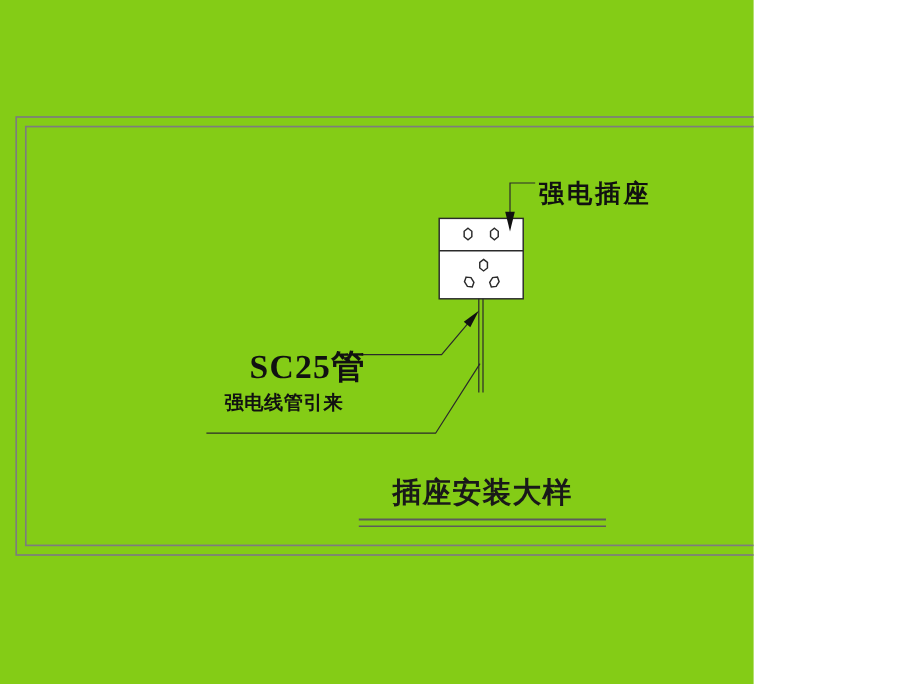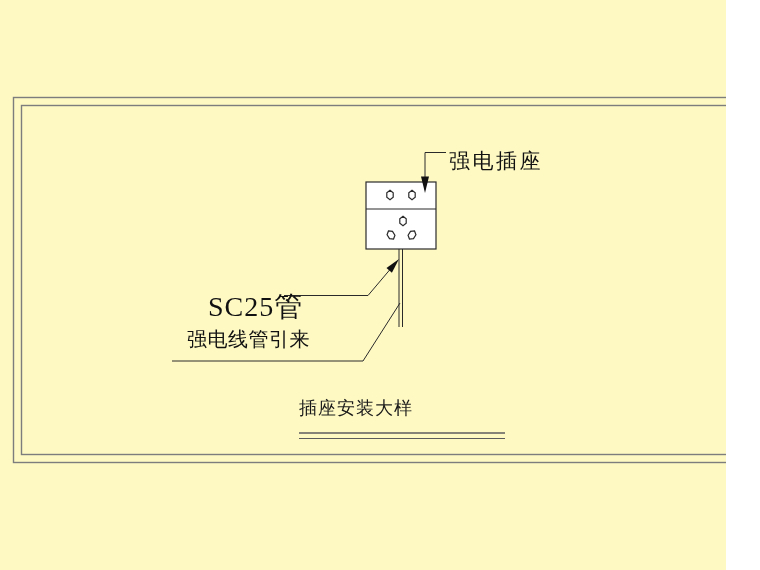--- a/index.html
+++ b/index.html
@@ -5,24 +5,25 @@
   html, body {
     margin: 0;
     padding: 0;
     background: #ffffff;
     width: 760px;
     height: 570px;
     font-family: "Liberation Serif", "DejaVu Serif", serif;
   }
   .canvas {
     position: relative;
-    width: 726px;
+    width: 628px;
     height: 570px;
-    background: #fef9c3;
+    background: #84cc16;
     overflow: hidden;
+    font-weight: bold;
   }
   .drawing-svg {
     position: absolute;
     left: 0;
     top: 0;
   }
   .cad-label {
     position: absolute;
     color: #111111;
     white-space: nowrap;
@@ -36,29 +37,29 @@
   }
   .label-pipe {
     left: 208px;
     top: 292px;
     font-size: 28px;
     letter-spacing: 1px;
   }
   .label-leadin {
     left: 187px;
     top: 329px;
-    font-size: 20px;
+    font-size: 16px;
     letter-spacing: 0.5px;
   }
   .label-title {
     left: 299px;
     top: 399px;
     width: 206px;
-    text-align: left;
-    font-size: 18px;
+    text-align: center;
+    font-size: 24px;
     letter-spacing: 1px;
     color: #191919;
   }
 </style>
 </head>
 <body>
 
 <div class="canvas">
 
   <svg class="drawing-svg" width="760" height="570" viewBox="0 0 760 570">

